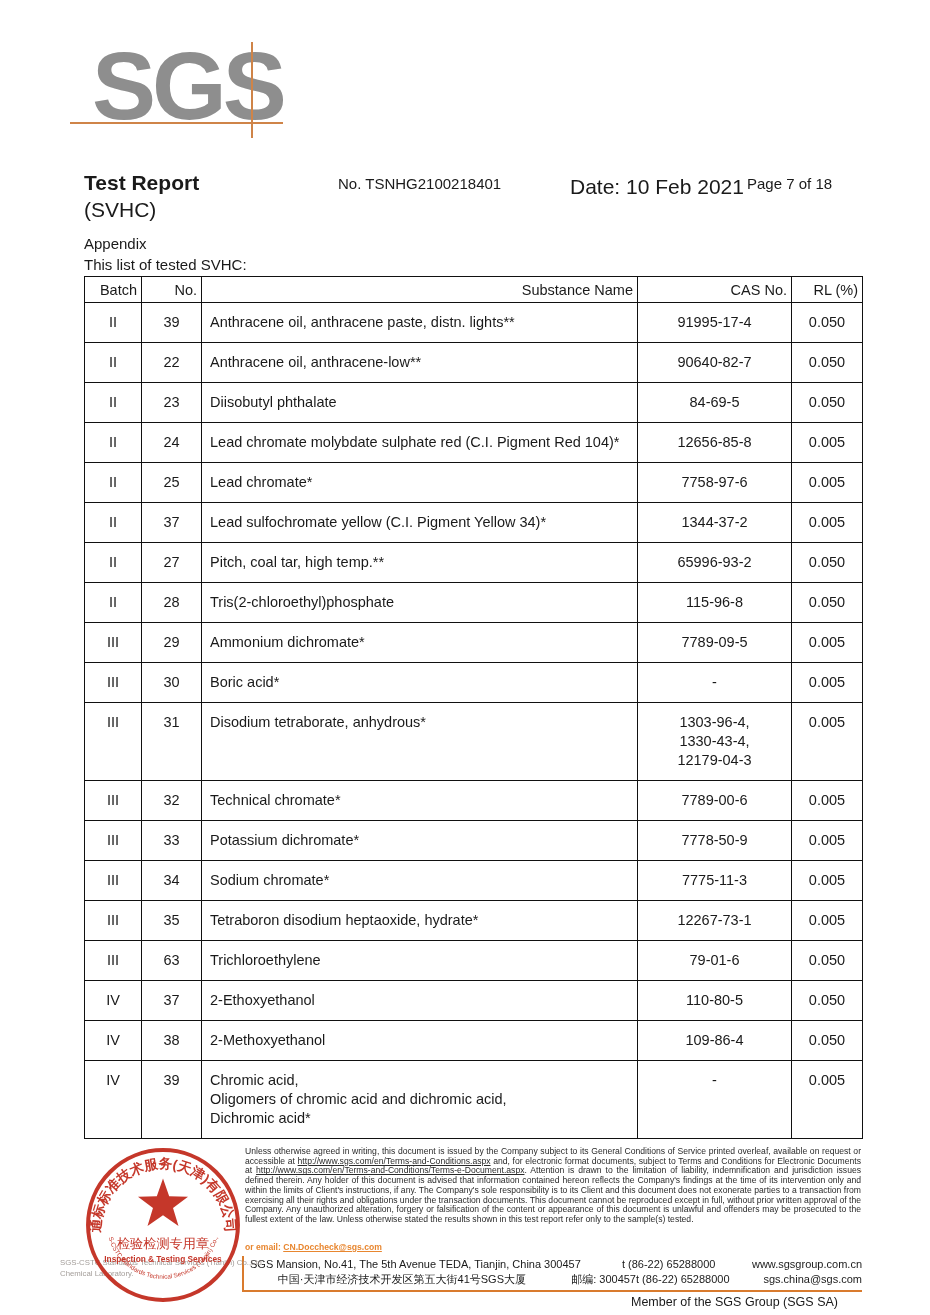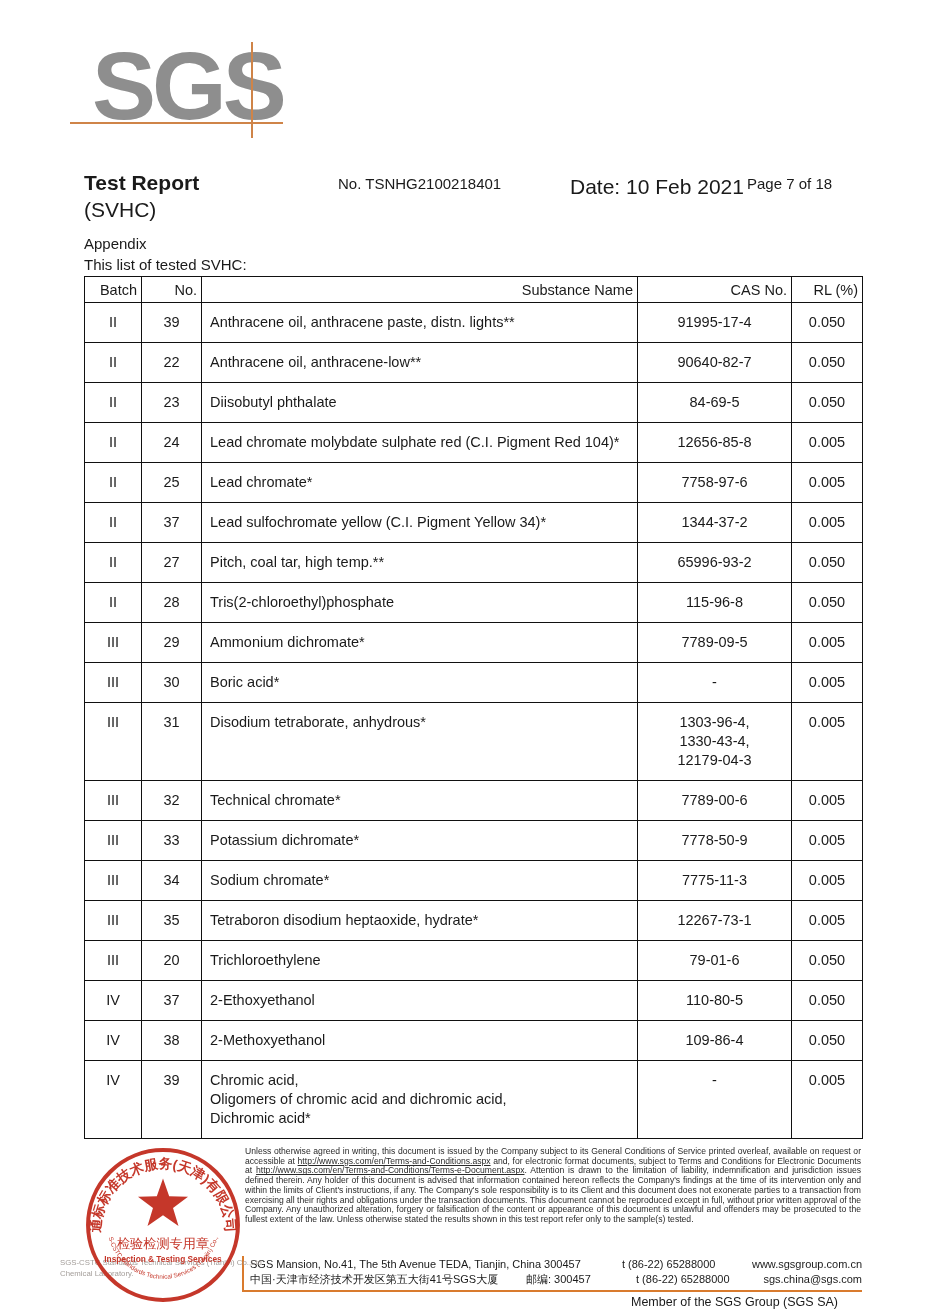--- a/index.html
+++ b/index.html
@@ -43,21 +43,21 @@
   .disclaimer a { color:#2a2a2a; text-decoration:underline; }
   .attention { position:absolute; left:245px; top:1243px; width:616px;
                font-size:8.6px; line-height:9.8px; font-weight:bold; color:#e8862f; }
   .attention a { color:#e8862f; text-decoration:underline; }
 
   .address-block { position:absolute; left:242px; top:1256px; width:620px;
                    border-left:2px solid #d97b2e; border-bottom:2px solid #d97b2e;
                    padding:1px 0 3px 6px; font-size:11px; }
   .addr-row { display:flex; align-items:flex-start; line-height:15px; }
   .addr-main { width:386px; }
-  .addr-cn-wrap { width:386px; display:flex; }
+  .addr-cn-wrap { width:386px; display:flex;text-align:right; }
   .addr-cn { width:276px; }
   .addr-post { width:110px; }
   .addr-tel { width:135px; }
   .addr-net { flex:1; }
 
   .member { position:absolute; top:1295px; right:92px; font-size:12.5px; }
 </style>
 </head>
 <body>
 
@@ -196,21 +196,21 @@
         </tr>
         <tr>
           <td class="col-batch">III</td>
           <td class="col-no">35</td>
           <td class="col-substance">Tetraboron disodium heptaoxide, hydrate*</td>
           <td class="col-cas">12267-73-1</td>
           <td class="col-rl">0.005</td>
         </tr>
         <tr>
           <td class="col-batch">III</td>
-          <td class="col-no">20</td>
+          <td class="col-no">63</td>
           <td class="col-substance">Trichloroethylene</td>
           <td class="col-cas">79-01-6</td>
           <td class="col-rl">0.050</td>
         </tr>
         <tr>
           <td class="col-batch">IV</td>
           <td class="col-no">37</td>
           <td class="col-substance">2-Ethoxyethanol</td>
           <td class="col-cas">110-80-5</td>
           <td class="col-rl">0.050</td>
@@ -251,20 +251,22 @@
     <text x="80" y="117" text-anchor="middle" font-size="8.2" font-weight="bold" fill="#c5372a">Inspection &amp; Testing Services</text>
     <text font-size="6.3" fill="#c5372a">
       <textPath href="#arcBottom" startOffset="50%" text-anchor="middle">SGS-CSTC Standards Technical Services (Tianjin) Co.,Ltd</textPath>
     </text>
   </svg>
 
   <div class="disclaimer"><span>Unless otherwise agreed in writing, this document is issued by the Company subject to its General Conditions of Service printed overleaf, available on request or accessible at </span><a href="#">http://www.sgs.com/en/Terms-and-Conditions.aspx</a><span> and, for electronic format documents, subject to Terms and Conditions for Electronic Documents at </span><a href="#">http://www.sgs.com/en/Terms-and-Conditions/Terms-e-Document.aspx</a><span>. Attention is drawn to the limitation of liability, indemnification and jurisdiction issues defined therein. Any holder of this document is advised that information contained hereon reflects the Company's findings at the time of its intervention only and within the limits of Client's instructions, if any. The Company's sole responsibility is to its Client and this document does not exonerate parties to a transaction from exercising all their rights and obligations under the transaction documents. This document cannot be reproduced except in full, without prior written approval of the Company. Any unauthorized alteration, forgery or falsification of the content or appearance of this document is unlawful and offenders may be prosecuted to the fullest extent of the law. Unless otherwise stated the results shown in this test report refer only to the sample(s) tested.</span>
   </div>
 
   <div class="attention">
+    <div><span>or email: </span><a href="#">CN.Doccheck@sgs.com</a>
+    </div>
   </div>
 
   <div class="address-block">
     <div class="addr-row">
       <span class="addr-main">SGS Mansion, No.41, The 5th Avenue TEDA, Tianjin, China 300457</span>
       <span class="addr-tel">t (86-22) 65288000</span>
       <span class="addr-net">www.sgsgroup.com.cn</span>
     </div>
     <div class="addr-row">
       <span class="addr-cn-wrap">

